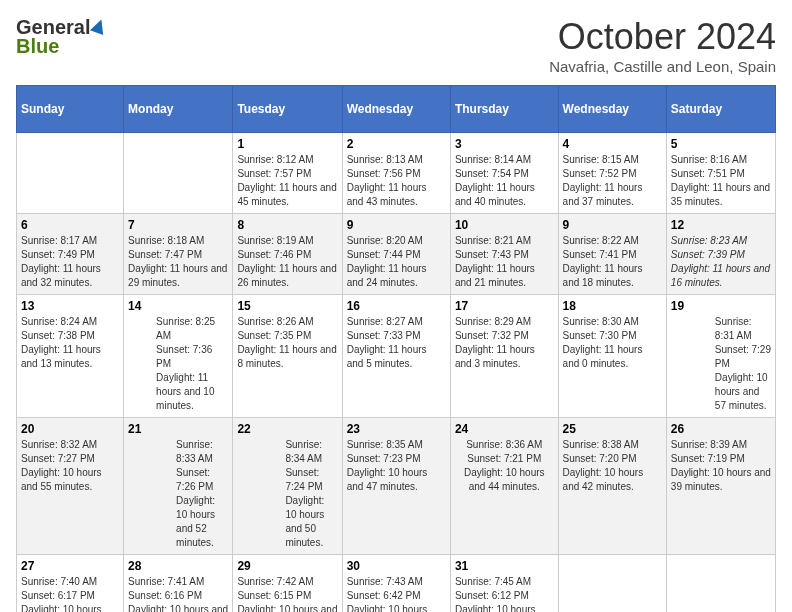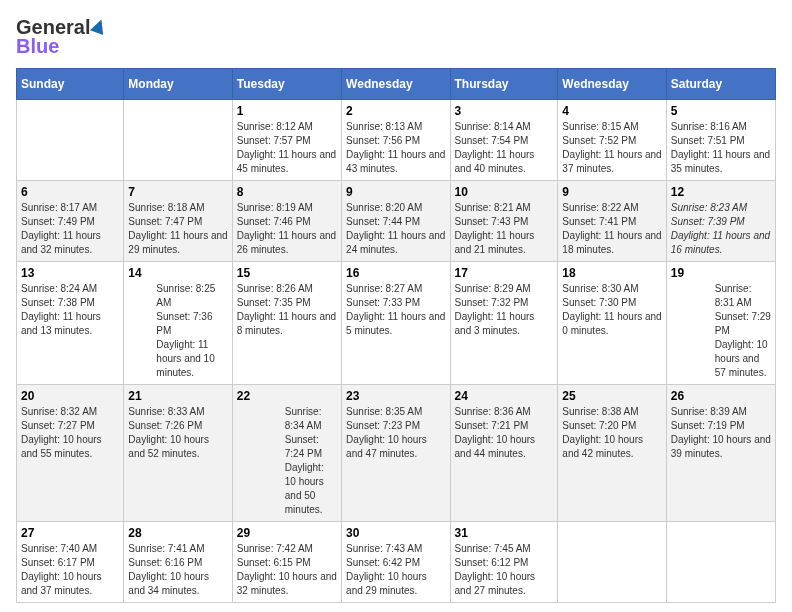--- a/index.html
+++ b/index.html
@@ -38,21 +38,21 @@
       color: #555;
     }
     .calendar {
       width: 100%;
       border-collapse: collapse;
       font-size: 11px;
     }
     .calendar th {
       background-color: #4472c4;
       color: #fff;
-      padding: 8px 4px;
+      padding: 16px 4px;
       text-align: left;
       font-size: 12px;
       font-weight: bold;
       border: 1px solid #3a60a8;
     }
     .calendar td {
       border: 1px solid #ccc;
       vertical-align: top;
       padding: 4px;
       width: 110px;
@@ -79,21 +79,25 @@
   </style>
 </head>
 <body>
 
 <div class="header">
   <div class="logo">
     <div class="logo-text">
       <span style="font-size:20px;font-weight:bold;color:#333;">General</span>
       <span style="display:inline-block;width:0;height:0;border-left:7px solid transparent;border-right:7px solid transparent;border-bottom:14px solid #1a6ab1;margin-left:2px;transform:rotate(20deg);position:relative;top:-2px;"></span>
     </div>
-    <span style="font-size:20px;font-weight:bold;color:#8b5cf6;margin-top:-4px;">Blue</span>
+    <span style="font-size:20px;font-weight:bold;color:#4d7c0f;margin-top:-4px;">Blue</span>
+  </div>
+  <div class="title-section">
+    <div class="month-title">October 2024</div>
+    <div class="location">Navafria, Castille and Leon, Spain</div>
   </div>
 </div>
 
 <table class="calendar">
   <thead>
     <tr>
     <th>Sunday</th>
         <th>Monday</th>
         <th>Tuesday</th>
         <th>Wednesday</th>
@@ -227,39 +231,39 @@
       </tr>
       <tr>
         <td>
           <span class="day-number">20</span>
           <div class="day-info" style="white-space: pre-line;">Sunrise: 8:32 AM
 Sunset: 7:27 PM
 Daylight: 10 hours and 55 minutes.</div>
         </td>
         <td>
           <span class="day-number">21</span>
-          <div class="day-info" style="white-space: pre-line;">Sunrise: 8:33 AM
+          <div class="day-info" style="white-space: pre-line; margin-left: 48px;">Sunrise: 8:33 AM
 Sunset: 7:26 PM
 Daylight: 10 hours and 52 minutes.</div>
         </td>
         <td>
           <span class="day-number">22</span>
           <div class="day-info" style="white-space: pre-line; margin-left: 48px;">Sunrise: 8:34 AM
 Sunset: 7:24 PM
 Daylight: 10 hours and 50 minutes.</div>
         </td>
         <td>
           <span class="day-number">23</span>
           <div class="day-info" style="white-space: pre-line;">Sunrise: 8:35 AM
 Sunset: 7:23 PM
 Daylight: 10 hours and 47 minutes.</div>
         </td>
         <td>
           <span class="day-number">24</span>
-          <div class="day-info" style="white-space: pre-line;">Sunrise: 8:36 AM
+          <div class="day-info" style="white-space: pre-line; text-align: center;">Sunrise: 8:36 AM
 Sunset: 7:21 PM
 Daylight: 10 hours and 44 minutes.</div>
         </td>
         <td>
           <span class="day-number">25</span>
           <div class="day-info" style="white-space: pre-line;">Sunrise: 8:38 AM
 Sunset: 7:20 PM
 Daylight: 10 hours and 42 minutes.</div>
         </td>
         <td>

